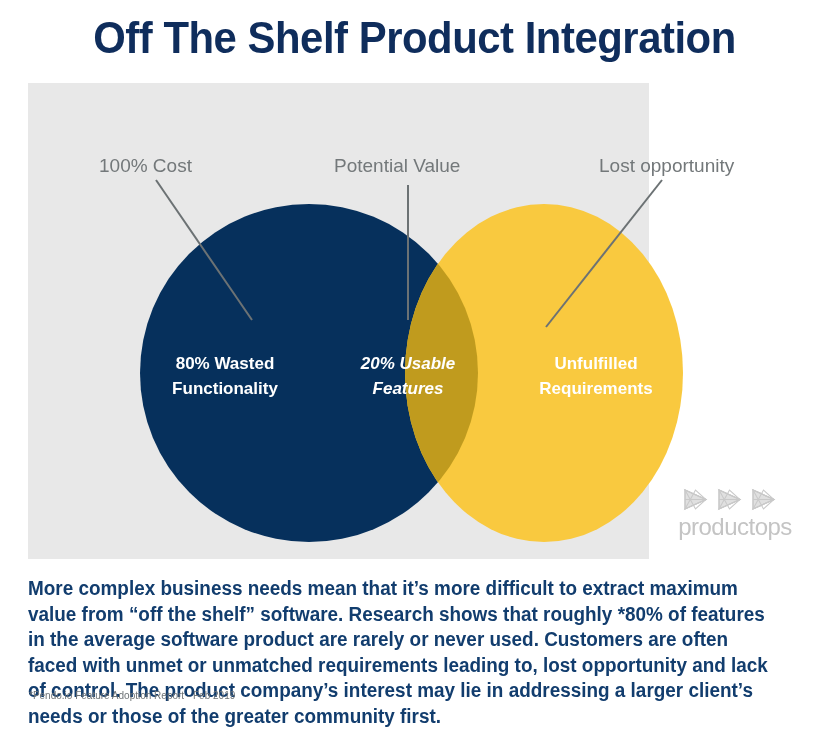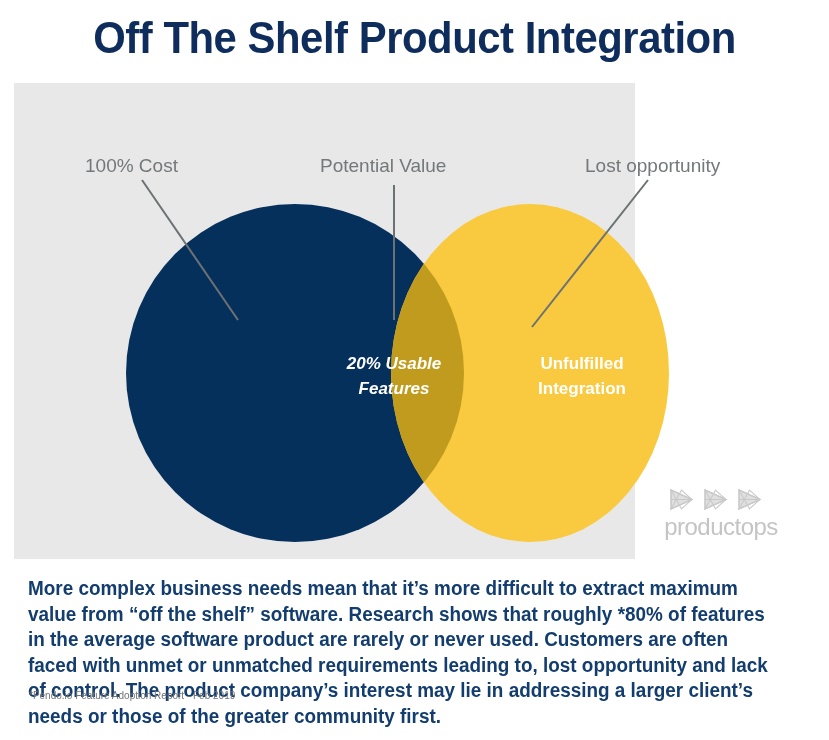--- a/index.html
+++ b/index.html
@@ -29,21 +29,21 @@
     letter-spacing: -0.5px;
     line-height: 52px;
     transform: scaleX(0.93);
     transform-origin: center top;
     white-space: nowrap;
   }
 
   
   #diagram-panel {
     position: absolute;
-    left: 14px;
+    left: 28px;
     top: 83px;
     width: 621px;
     height: 476px;
     background: #E8E8E8;
   }
 
   
   .venn-circle {
     position: absolute;
     border-radius: 50%;
@@ -158,24 +158,26 @@
   <svg id="leader-lines" viewBox="0 0 773 476">
     <line x1="128" y1="97" x2="224" y2="237" stroke="#6C7274" stroke-width="2"></line>
     <line x1="380" y1="102" x2="380" y2="237" stroke="#6C7274" stroke-width="2"></line>
     <line x1="634" y1="97" x2="518" y2="244" stroke="#6C7274" stroke-width="2"></line>
   </svg>
 
   <div class="callout-label" id="callout-cost">100% Cost</div>
   <div class="callout-label" id="callout-potential">Potential Value</div>
   <div class="callout-label" id="callout-opportunity">Lost opportunity</div>
 
+  <div class="circle-label" id="label-navy">80% Wasted
+Functionality</div>
   <div class="circle-label" id="label-center">20% Usable
 Features</div>
   <div class="circle-label" id="label-yellow">Unfulfilled
-Integration</div>
+Requirements</div>
 
   <div id="logo">
     <svg viewBox="0 0 118 58" width="118" height="58">
       <g fill="none" stroke="#C9C9C9" stroke-width="1.1">
         <g transform="translate(8,2)">
           <path d="M1 1 L22 10.5 L1 20 Z" fill="#E0E0E0"></path>
           <path d="M1 1 L22 10.5 L1 20 Z"></path>
           <path d="M1 1 L11.5 20 L22 10.5 Z"></path>
           <path d="M1 20 L11.5 1 L22 10.5 Z"></path>
           <path d="M1 10.5 L22 10.5"></path>

